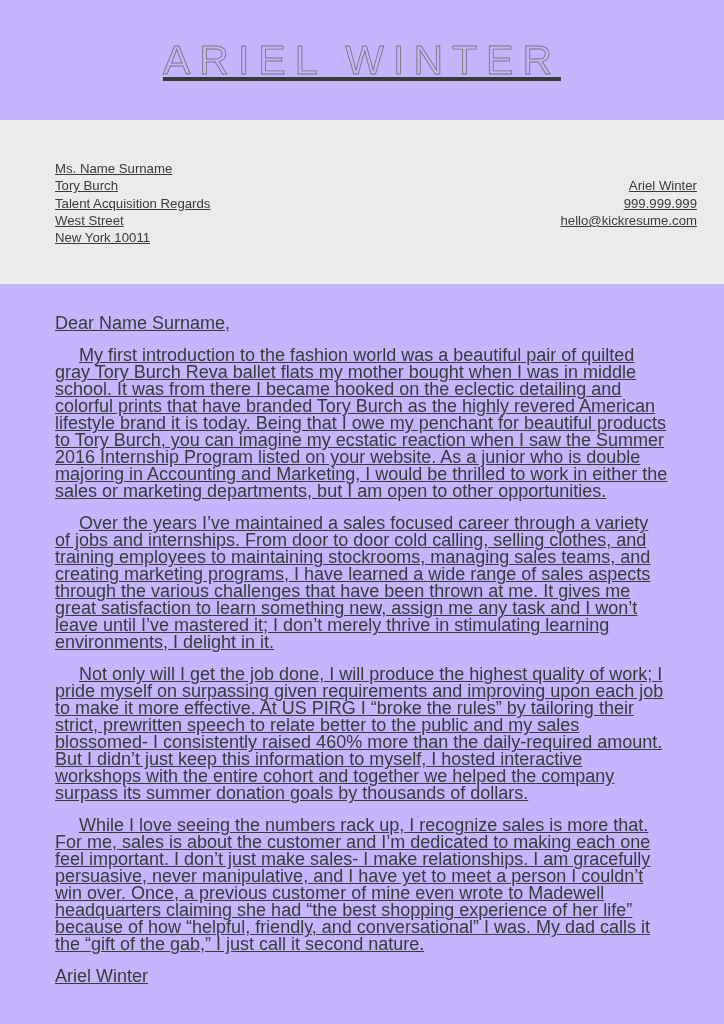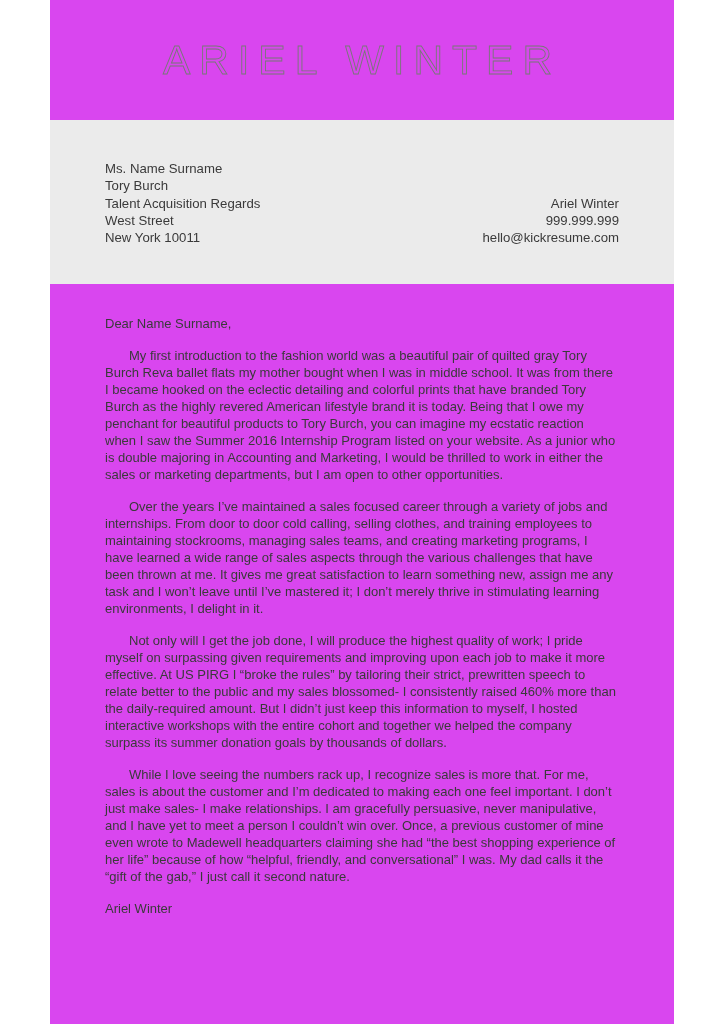--- a/index.html
+++ b/index.html
@@ -1,25 +1,26 @@
 <!DOCTYPE html>
 <html><head>
 <meta charset="utf-8">
 <style>
   * { margin: 0; padding: 0; box-sizing: border-box; }
   html, body { background: #ffffff; }
   .page {
     position: relative;
-    width: 624px;
+    width: 724px;
     height: 1024px;
     margin: 0 auto;
-    background: #d946ef;
+    background: #c4b5fd;
     font-family: "Liberation Sans", sans-serif;
     color: #3a3a3a;
     overflow: hidden;
+    text-decoration: underline;
   }
   
   .letterhead {
     height: 120px;
     display: flex;
     align-items: center;
     justify-content: center;
   }
   .header-name {
     font-family: "Liberation Sans", sans-serif;
@@ -32,36 +33,36 @@
   }
   @supports (-webkit-text-stroke: 1px #787878) {
     .header-name {
       color: transparent;
       -webkit-text-stroke: 0.9px #787878;
     }
   }
   
   .contact-band {
     background: #ebebeb;
-    padding: 40px 55px 38px 55px;
+    padding: 40px 27px 38px 55px;
     display: flex;
     justify-content: space-between;
-    align-items: flex-end;
+    align-items: center;
     gap: 25px;
   }
   .contact-band .line {
     font-size: 13.2px;
     line-height: 17.3px;
     color: #3a3a3a;
   }
   .sender-block { text-align: right; }
   
   .letter-body {
     padding: 31px 56px 0 55px;
-    font-size: 13px;
+    font-size: 18px;
     line-height: 17px;
     color: #3a3a3a;
   }
   .letter-body p { margin: 0 0 15px 0; }
   .para.indent { text-indent: 24px; }
   .salutation { margin-bottom: 17px; }
   .closing { margin-top: 2px; margin-bottom: 17px; }
   .signature { margin-bottom: 0; }
 </style>
 </head>

